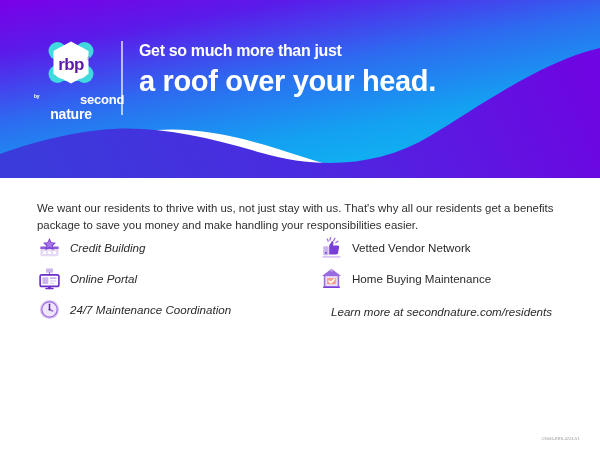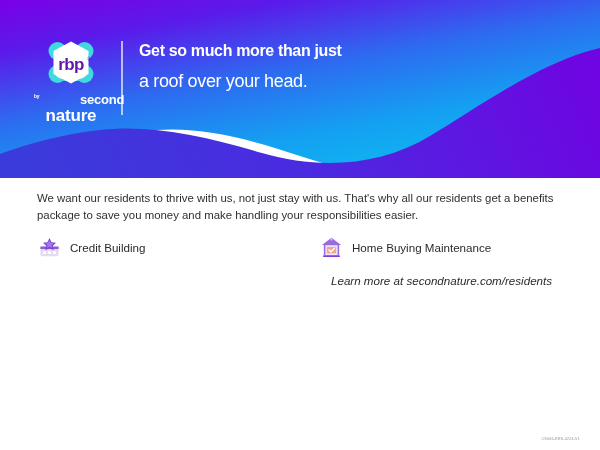--- a/index.html
+++ b/index.html
@@ -60,21 +60,21 @@
     font-weight: 700;
     letter-spacing: -0.2px;
   }
   .logo-sub .by {
     font-size: 5px;
     font-weight: 700;
     vertical-align: super;
     margin-right: 0.5px;
   }
   .logo-sub .w1 { font-size: 13px; margin-left: 40px; }
-  .logo-sub .w2 { font-size: 17px; display: block; text-align: center; }
+  .logo-sub .w2 { font-size: 14px; display: block; text-align: center; }
 
   
   .hero-divider {
     position: absolute;
     left: 121px;
     top: 41px;
     width: 1.5px;
     height: 74px;
     background: rgba(255,255,255,0.65);
     z-index: 3;
@@ -89,48 +89,48 @@
     color: #ffffff;
     letter-spacing: -0.35px;
   }
   .headline-l1 {
     font-size: 16px;
     font-weight: 700;
     line-height: 1.18;
     white-space: nowrap;
   }
   .headline-l2 {
-    font-size: 18px;
-    font-weight: 400;
+    font-size: 29px;
+    font-weight: 700;
     line-height: 1.18;
     white-space: nowrap;
-    margin-top: 10px;
+    margin-top: 3px;
   }
 
   
   .body-copy {
     position: absolute;
     left: 37px;
-    top: 190px;
+    top: 200px;
     width: 520px;
     font-size: 11.4px;
     line-height: 1.48;
     color: #2f2f33;
   }
 
   .benefits {
     position: absolute;
     left: 37px;
     top: 232px;
     width: 545px;
     display: flex;
     gap: 0px;
   }
   .col { display: flex; flex-direction: column; }
-  .col-left  { width: 282px; }
+  .col-left  { width: 282px; font-style: italic; }
   .col-right { width: 263px; }
 
   .benefit {
     display: flex;
     align-items: center;
     height: 31px;
     gap: 9px;
   }
   .benefit-icon {
     width: 24px;
@@ -257,26 +257,76 @@
             <rect x="5.2" y="16" width="3.3" height="2.8" rx="0.5" fill="#ffffff"></rect>
             <rect x="10.3" y="16" width="3.3" height="2.8" rx="0.5" fill="#ffffff"></rect>
             <rect x="15.4" y="16" width="3.3" height="2.8" rx="0.5" fill="#ffffff"></rect>
             <path d="M12 2.2 L14.1 6.4 L18.8 7 L15.4 10.2 L16.3 14.8 L12 12.6 L7.7 14.8 L8.6 10.2 L5.2 7 L9.9 6.4 Z" fill="#7A3FD4"></path>
             <path d="M12 4.2 L13.4 7 L16.5 7.4 L14.2 9.5 L14.8 12.6 L12 11.1 L9.2 12.6 L9.8 9.5 L7.5 7.4 L10.6 7 Z" fill="#A877E8"></path>
           </svg>
         </span>
         <span class="benefit-label">Credit Building</span>
       </div>
 
-
+      <div class="benefit">
+        <span class="benefit-icon">
+          <svg width="23" height="23" viewBox="0 0 24 24">
+            <rect x="8.4" y="1.6" width="7.2" height="4.4" rx="0.8" fill="#C9B4EE"></rect>
+            <rect x="11.4" y="5.6" width="1.2" height="3.2" fill="#8E5BD8"></rect>
+            <rect x="2.2" y="8.2" width="19.6" height="12" rx="1.8" fill="none" stroke="#6B2FC4" stroke-width="1.7"></rect>
+            <rect x="4.6" y="10.6" width="6.2" height="7.2" rx="0.8" fill="#CDB6F0"></rect>
+            <rect x="12.4" y="10.6" width="6.9" height="2" rx="0.6" fill="#CDB6F0"></rect>
+            <rect x="12.4" y="13.8" width="6.9" height="1.7" rx="0.6" fill="#E2D6F7"></rect>
+            <rect x="12.4" y="16.4" width="4.6" height="1.7" rx="0.6" fill="#E2D6F7"></rect>
+            <rect x="10.6" y="20.2" width="2.8" height="2" fill="#6B2FC4"></rect>
+            <rect x="7.6" y="21.6" width="8.8" height="1.6" rx="0.7" fill="#6B2FC4"></rect>
+          </svg>
+        </span>
+        <span class="benefit-label">Online Portal</span>
+      </div>
+
+      <div class="benefit">
+        <span class="benefit-icon">
+          <svg width="23" height="23" viewBox="0 0 24 24">
+            <circle cx="12" cy="12" r="10" fill="#D9C5F2"></circle>
+            <circle cx="12" cy="12" r="8" fill="#EFE6FB"></circle>
+            <circle cx="12" cy="12" r="8" fill="none" stroke="#9A6BE0" stroke-width="1.2"></circle>
+            <line x1="12" y1="12" x2="12" y2="6.6" stroke="#5B2BB0" stroke-width="1.5" stroke-linecap="round"></line>
+            <line x1="12" y1="12" x2="15.4" y2="13.6" stroke="#8E5BD8" stroke-width="1.4" stroke-linecap="round"></line>
+            <circle cx="12" cy="12" r="1.1" fill="#5B2BB0"></circle>
+          </svg>
+        </span>
+        <span class="benefit-label">24/7 Maintenance Coordination</span>
+      </div>
 
     </div>
 
     <div class="col col-right">
 
+      <div class="benefit">
+        <span class="benefit-icon">
+          <svg width="23" height="23" viewBox="0 0 24 24">
+            <g stroke="#9A6BE0" stroke-width="1.3" stroke-linecap="round">
+              <line x1="11.2" y1="1.6" x2="10.3" y2="4.4"></line>
+              <line x1="15.6" y1="2.3" x2="14.2" y2="4.8"></line>
+              <line x1="18.6" y1="5.4" x2="16.4" y2="7"></line>
+              <line x1="7.6" y1="3.2" x2="8.6" y2="5.4"></line>
+            </g>
+            <path d="M9.6 10.4 C9.6 8 12.2 7.4 12.2 5.1 L12.6 5.1
+                     C14.3 5.1 14.6 7.4 13.4 9.8
+                     L18.6 9.8 C19.6 9.8 20.2 10.6 20 11.5
+                     L18.9 17.4 C18.7 18.5 17.9 19.2 16.9 19.2
+                     L9.6 19.2 Z" fill="#7A3FD4"></path>
+            <rect x="3.4" y="10.6" width="5.6" height="9.6" rx="1.2" fill="#C9B4EE"></rect>
+            <circle cx="6.2" cy="17.6" r="1" fill="#6B2FC4"></circle>
+            <rect x="2.4" y="20.8" width="19" height="1.8" rx="0.8" fill="#D9C5F2"></rect>
+          </svg>
+        </span>
+        <span class="benefit-label">Vetted Vendor Network</span>
+      </div>
 
       <div class="benefit">
         <span class="benefit-icon">
           <svg width="23" height="23" viewBox="0 0 24 24">
             <path d="M12 1.8 L22 9.4 L20 9.4 L20 20 L4 20 L4 9.4 L2 9.4 Z" fill="#9A6BE0"></path>
             <rect x="5.6" y="9.6" width="12.8" height="10.4" fill="#EDE1FA"></rect>
             <rect x="7.2" y="11.4" width="9.6" height="6.6" rx="0.8" fill="#F2A58A"></rect>
             <path d="M9.4 14.6 L11.3 16.4 L15 12.9" fill="none" stroke="#ffffff" stroke-width="1.6" stroke-linecap="round" stroke-linejoin="round"></path>
             <rect x="3.2" y="20" width="17.6" height="2" rx="0.9" fill="#7A3FD4"></rect>
             <rect x="10.9" y="2.4" width="2.2" height="2.4" rx="0.6" fill="#C9B4EE"></rect>

